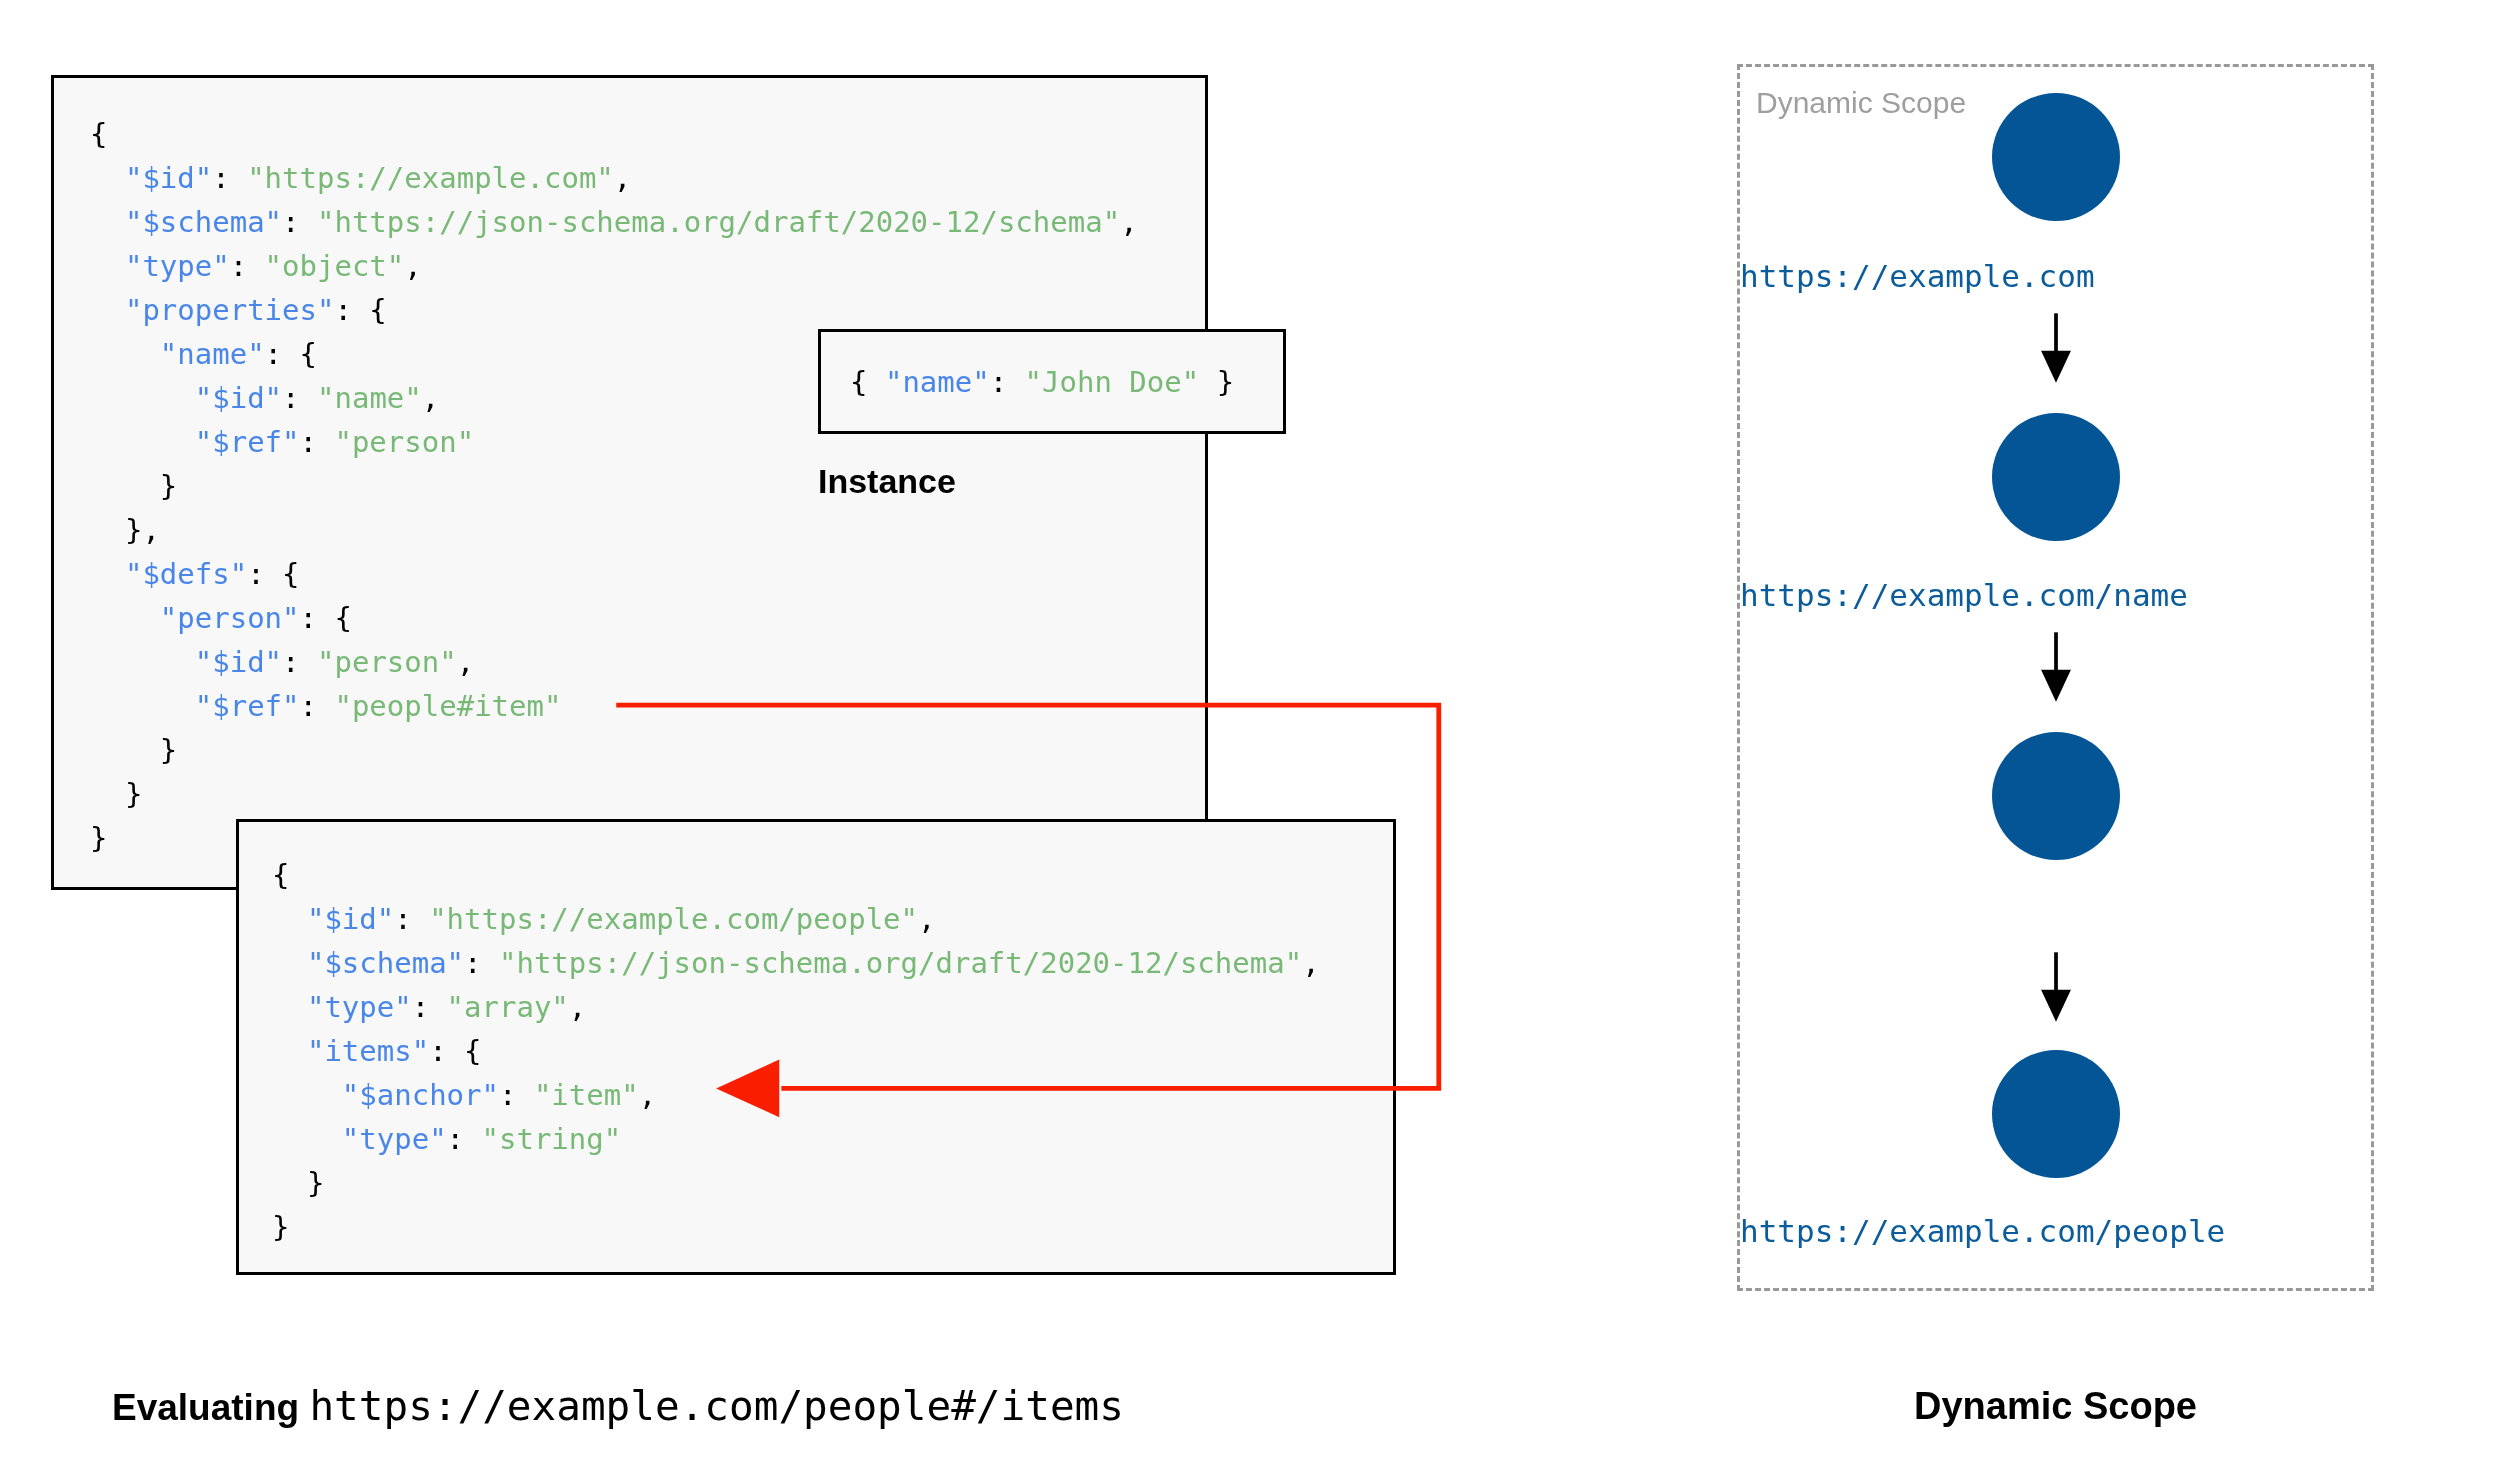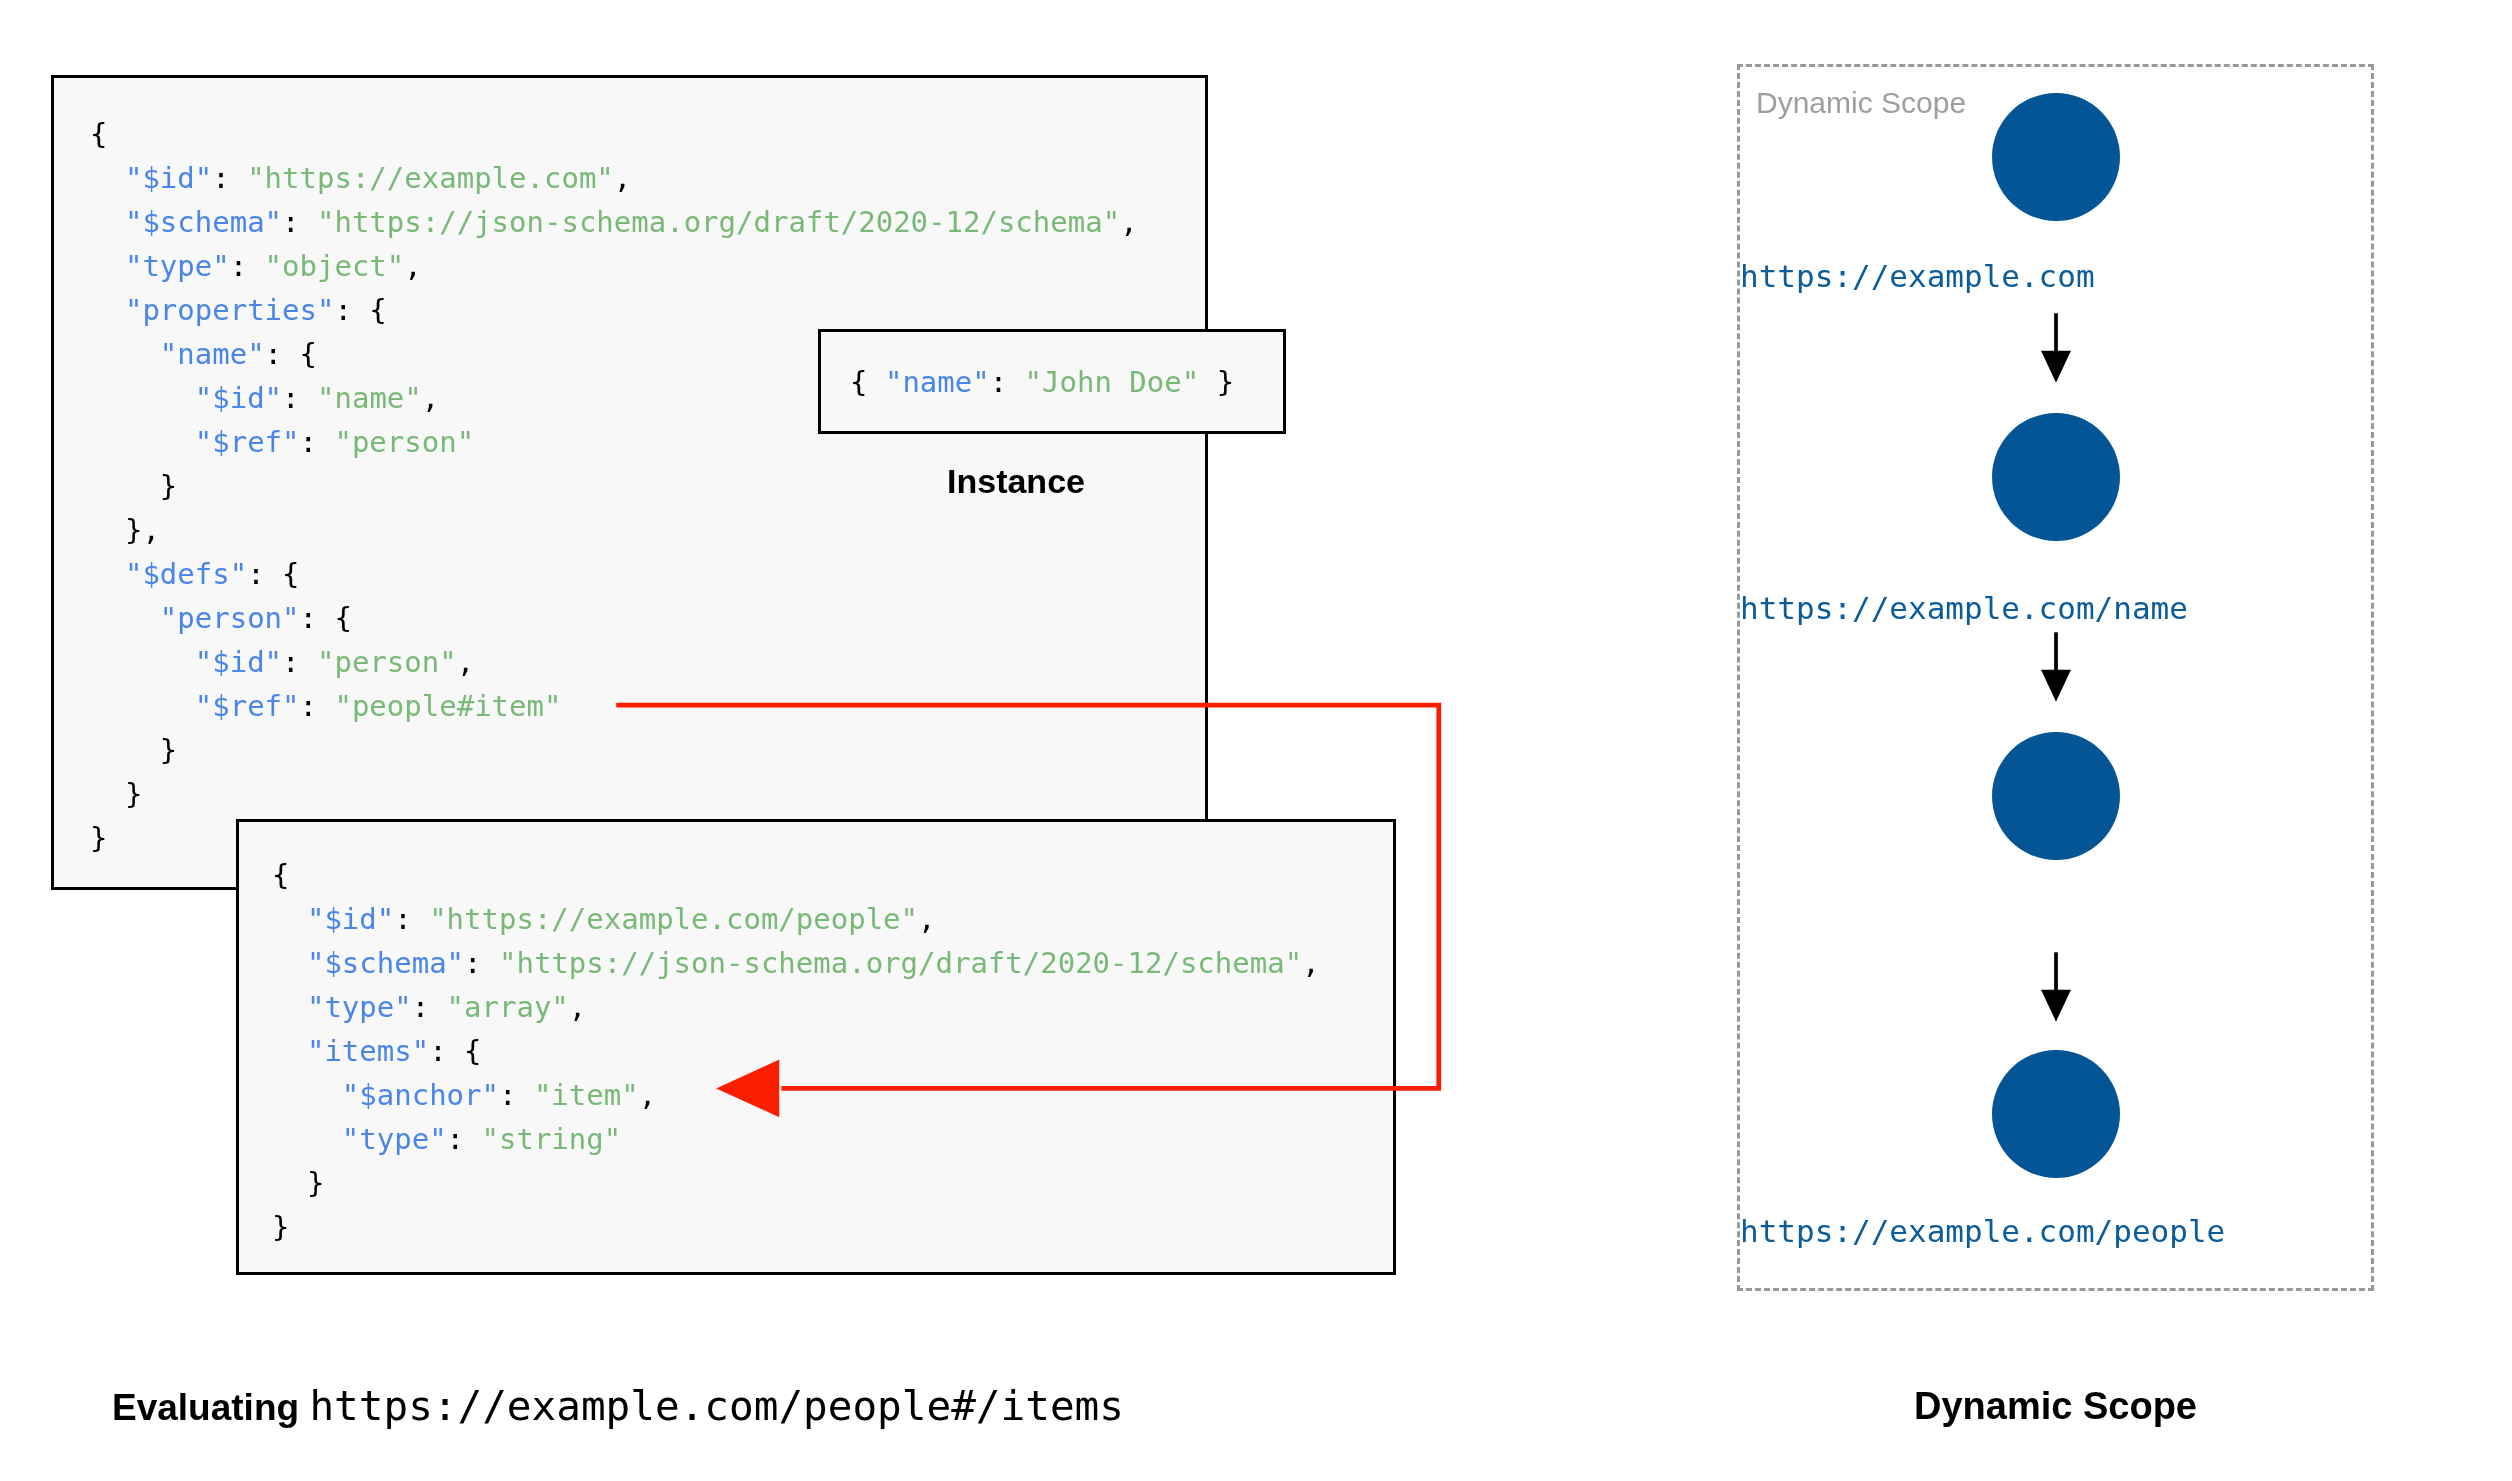--- a/index.html
+++ b/index.html
@@ -23,22 +23,22 @@
     display:flex;align-items:center;padding-left:29px;
   }
   pre.code{
     margin:0;font-family:"DejaVu Sans Mono",monospace;
     font-size:29px;line-height:44px;white-space:pre;color:var(--punct);
   }
   #schema-box pre.code{position:absolute;left:36px;top:34px;}
   #people-box pre.code{position:absolute;left:33px;top:30.5px;}
   .k{color:var(--key);} .s{color:var(--str);} .p{color:var(--punct);}
   #instance-label{
-    position:absolute;left:782px;top:458px;width:468px;z-index:3;
-    text-align:center;font-weight:bold;font-size:34px;line-height:46px;color:var(--ink);
+    position:absolute;left:818px;top:458px;width:468px;z-index:3;
+    text-align:left;font-weight:bold;font-size:34px;line-height:46px;color:var(--ink);
   }
   #red-arrow-svg{position:absolute;left:0;top:0;z-index:4;pointer-events:none;}
   #scope-panel{
     position:absolute;left:1737px;top:64px;width:637px;height:1227px;
     border:3.2px dashed var(--dash);box-sizing:border-box;background:#ffffff;
   }
   #scope-title{
     position:absolute;left:16px;top:19px;font-size:30px;color:var(--muted);
   }
   .scope-circle{
@@ -111,21 +111,21 @@
 <div id="scope-panel">
   <div id="scope-title">Dynamic Scope</div>
 
 <div class="scope-circle" style="top: 26px;"></div>
     <div class="scope-label" style="top: 187px;">https://example.com</div>
     <svg width="48" height="73" viewBox="0 0 90 136" class="scope-arrow" style="top: 245px;">
       <line x1="45" y1="2" x2="45" y2="76" stroke="#000" stroke-width="7"></line>
       <polygon points="45,132 17,72 73,72" fill="#000"></polygon>
     </svg>
     <div class="scope-circle" style="top: 346px;"></div>
-    <div class="scope-label" style="top: 506px; margin-top: 13px;">https://example.com/name</div>
+    <div class="scope-label" style="top: 506px;">https://example.com/name</div>
     <svg width="48" height="73" viewBox="0 0 90 136" class="scope-arrow" style="top: 564px;">
       <line x1="45" y1="2" x2="45" y2="76" stroke="#000" stroke-width="7"></line>
       <polygon points="45,132 17,72 73,72" fill="#000"></polygon>
     </svg>
     <div class="scope-circle" style="top: 665px;"></div>
     <svg width="48" height="73" viewBox="0 0 90 136" class="scope-arrow" style="top: 884px;">
       <line x1="45" y1="2" x2="45" y2="76" stroke="#000" stroke-width="7"></line>
       <polygon points="45,132 17,72 73,72" fill="#000"></polygon>
     </svg>
     <div class="scope-circle" style="top: 983px;"></div>

